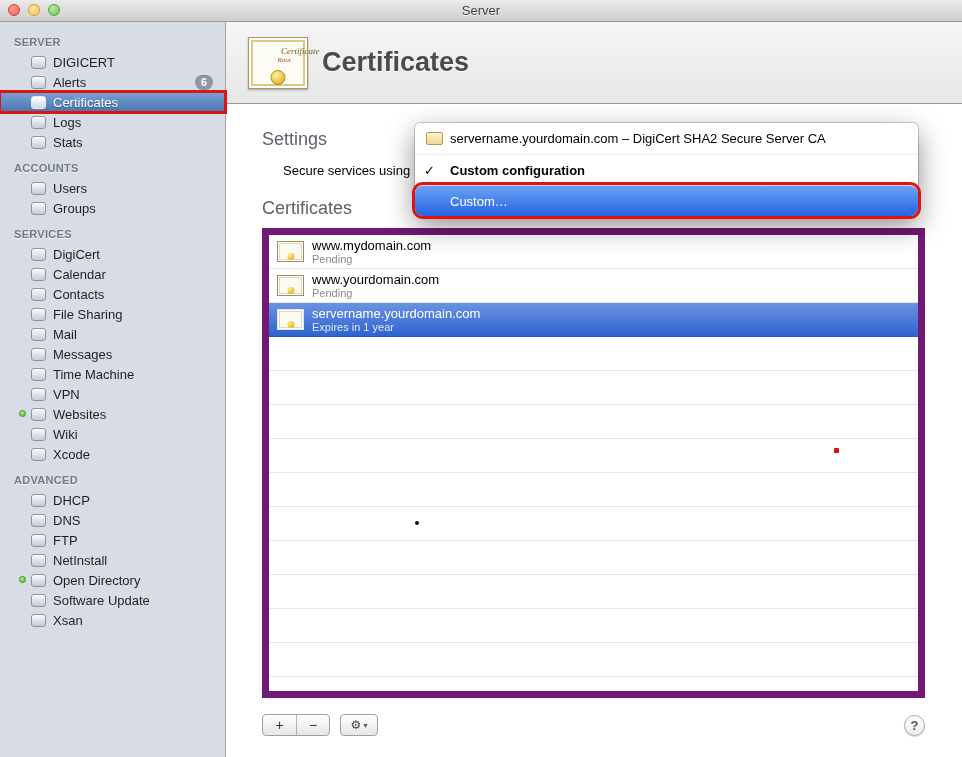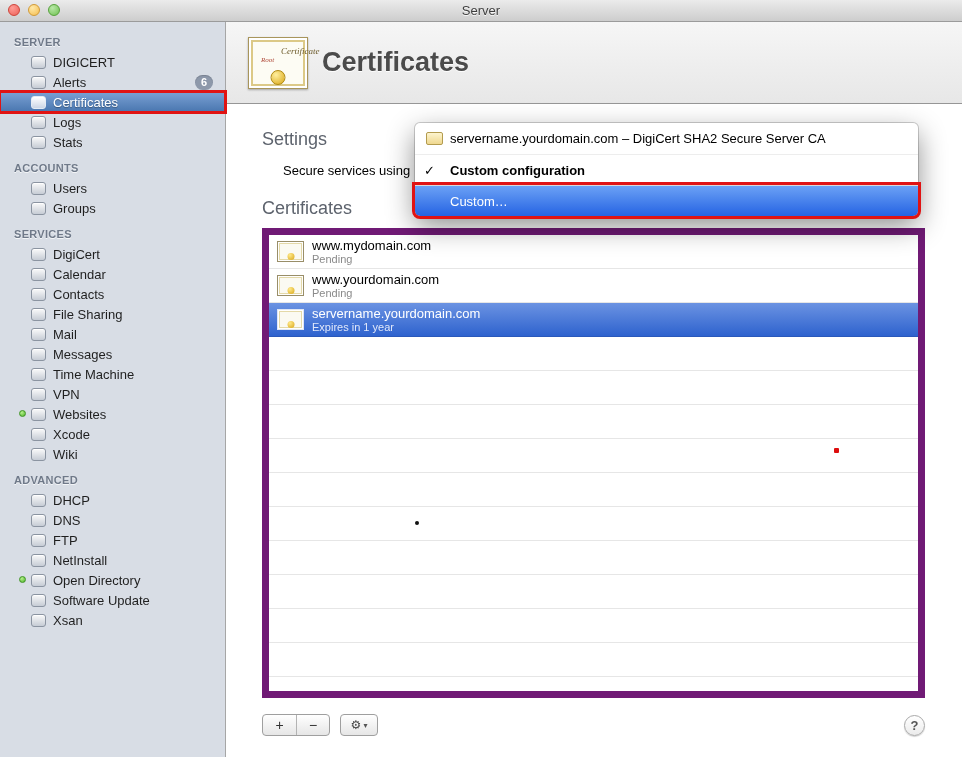--- a/index.html
+++ b/index.html
@@ -41,21 +41,21 @@
 
   
   .main-header { position:absolute; top:22px; left:226px; right:0; height:82px;
     background:linear-gradient(#f6f6f6,#e7e7e7); border-bottom:1px solid #969696; z-index:5; }
   .cert-big { position:absolute; left:22px; top:15px; width:60px; height:52px;
     background:#fdfcf4; border:1px solid #a8955b;
     box-shadow:inset 0 0 0 2px #fff, inset 0 0 0 4px #dcc987, 0 1px 2px rgba(0,0,0,.3); }
   .cert-script { font-family:"Liberation Serif","DejaVu Serif",serif; font-style:italic;
     font-size:9px; color:#6e5c2c; text-align:center; margin-top:8px; line-height:10px;margin-left:32px; }
   .cert-sub { font-family:"Liberation Serif","DejaVu Serif",serif; font-style:italic;
-    font-size:7px; color:#b04a3a; line-height:8px;padding-left:12px; }
+    font-size:7px; color:#b04a3a; text-align:center; line-height:8px;padding-left:12px; }
   .cert-big::after { content:""; position:absolute; left:50%; bottom:3px; transform:translateX(-50%);
     width:13px; height:13px; border-radius:50%;
     background:radial-gradient(circle at 35% 30%, #ffef9e, #d9a617); border:1px solid #b08a12; }
   .header-title { position:absolute; left:96px; top:25px; font-size:27px; font-weight:bold;
     color:#4b4b4b; text-shadow:0 1px 0 rgba(255,255,255,.9); }
 
   
   .main { position:absolute; top:105px; left:226px; right:0; bottom:0; background:#fff; }
   .settings-title { position:absolute; left:36px; top:24px; font-size:18px; color:#5d636d; }
   .secure-label { position:absolute; left:57px; top:58px; font-size:13px; color:#000; }
@@ -85,21 +85,21 @@
   .menu-item { height:31px; display:flex; align-items:center; padding:0 10px 0 35px;
     font-size:13px; color:#000; position:relative; cursor:default; }
   .menu-item + .menu-item { border-top:1px solid #ededed; }
   .menu-item.first { padding-left:11px; border-radius:5px 5px 0 0; }
   .menu-item .check { position:absolute; left:9px; font-size:13px; color:#000; }
   .menu-item.bold { font-weight:bold; }
   .mi-cert-icon { width:17px; height:13px; margin-right:7px; flex:0 0 auto;
     background:linear-gradient(#fdf4cf,#efd88f); border:1px solid #b39b4e; border-radius:2px; }
   .menu-item.highlight { background:linear-gradient(#6ba1f5,#2563e3); color:#fff;
     border-radius:0 0 5px 5px; border-top:1px solid #d9d9d9; }
-  .menu-item.annotated { outline:3px solid #e01313; outline-offset:0px; z-index:21; }
+  .menu-item.annotated { outline:3px solid #e01313; outline-offset:0px; z-index:21;border-radius:8px; }
 
   
   .seg { position:absolute; left:36px; top:609px; display:flex; border:1px solid #9f9f9f;
     border-radius:4px; overflow:hidden; background:linear-gradient(#ffffff,#e6e6e6);
     box-shadow:0 1px 0 rgba(255,255,255,.9); }
   .seg .seg-btn { width:33px; height:20px; border:none; background:transparent; font-size:14px;
     color:#333; line-height:19px; text-align:center; font-family:inherit; cursor:default; }
   .seg .seg-btn + .seg-btn { border-left:1px solid #b3b3b3; }
   .gear-btn { position:absolute; left:114px; top:609px; width:38px; height:22px;
     border:1px solid #9f9f9f; border-radius:4px; background:linear-gradient(#ffffff,#e6e6e6);
@@ -201,25 +201,25 @@
           <span class="sb-icon"></span>
           <span>VPN</span>
         </div>
         <div class="sb-item">
           <span class="dot"></span>
           <span class="sb-icon"></span>
           <span>Websites</span>
         </div>
         <div class="sb-item">
           <span class="sb-icon"></span>
+          <span>Wiki</span>
+        </div>
+        <div class="sb-item">
+          <span class="sb-icon"></span>
           <span>Xcode</span>
-        </div>
-        <div class="sb-item">
-          <span class="sb-icon"></span>
-          <span>Wiki</span>
         </div>
       </div>
       <div class="sb-section">
         <div class="sb-header">ADVANCED</div>
         <div class="sb-item">
           <span class="sb-icon"></span>
           <span>DHCP</span>
         </div>
         <div class="sb-item">
           <span class="sb-icon"></span>

